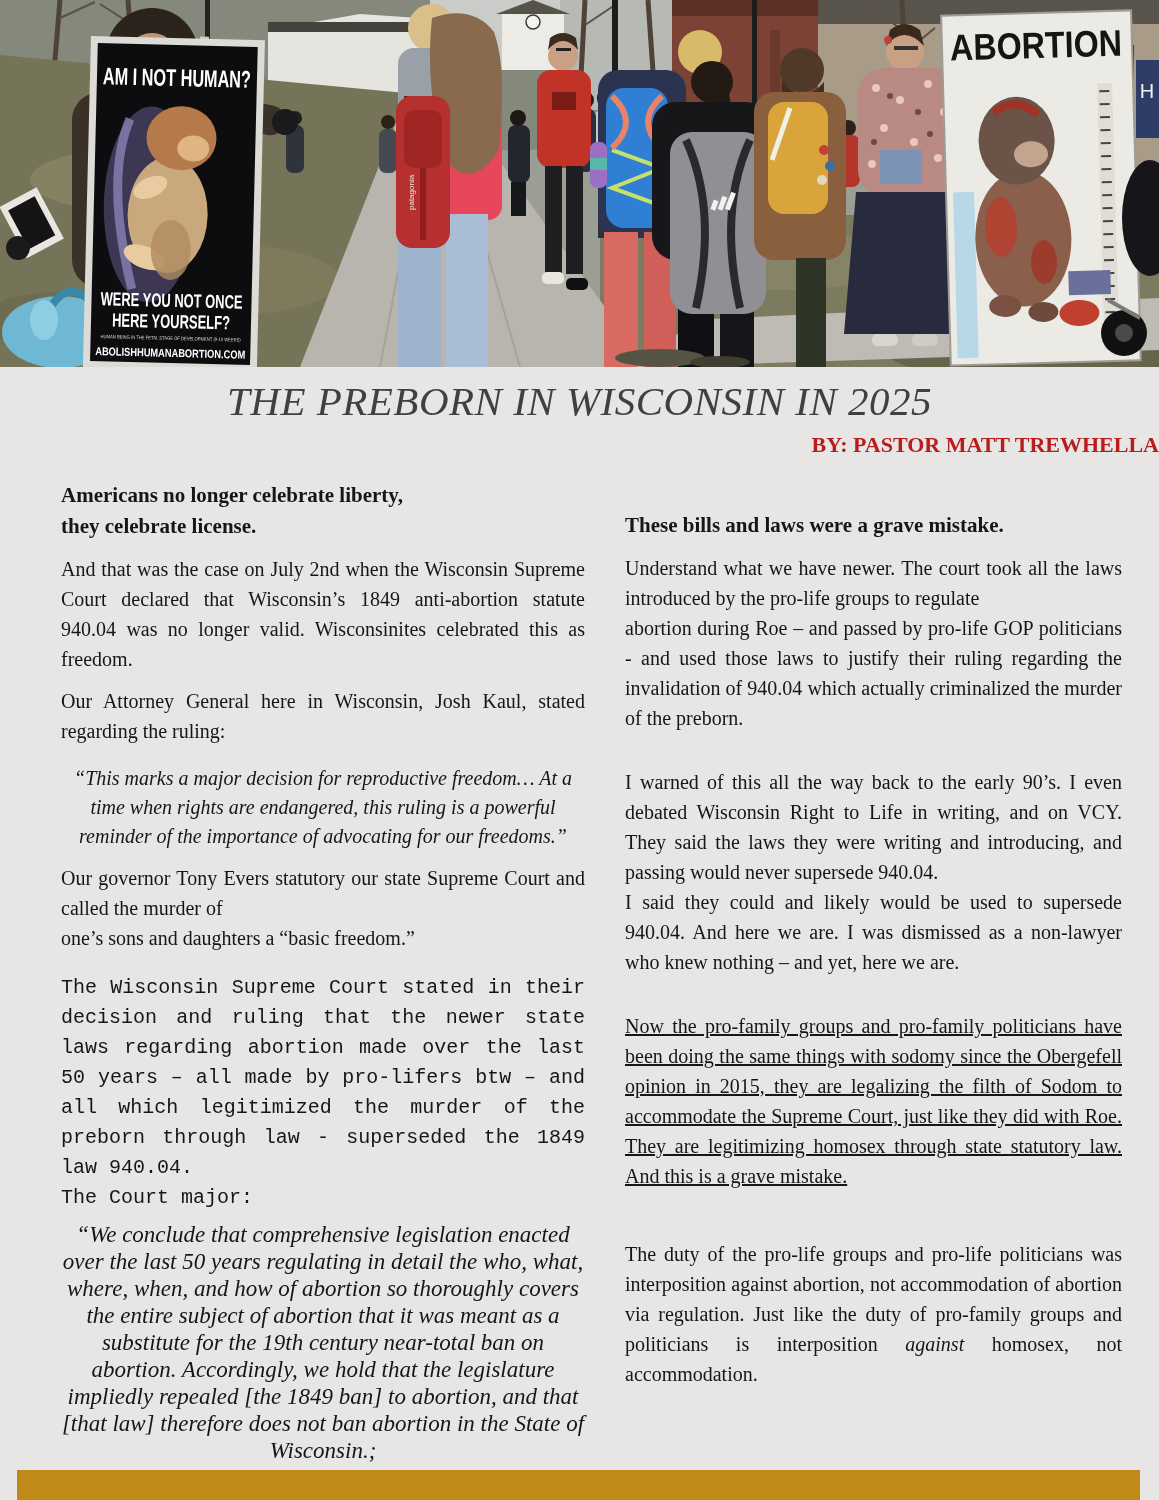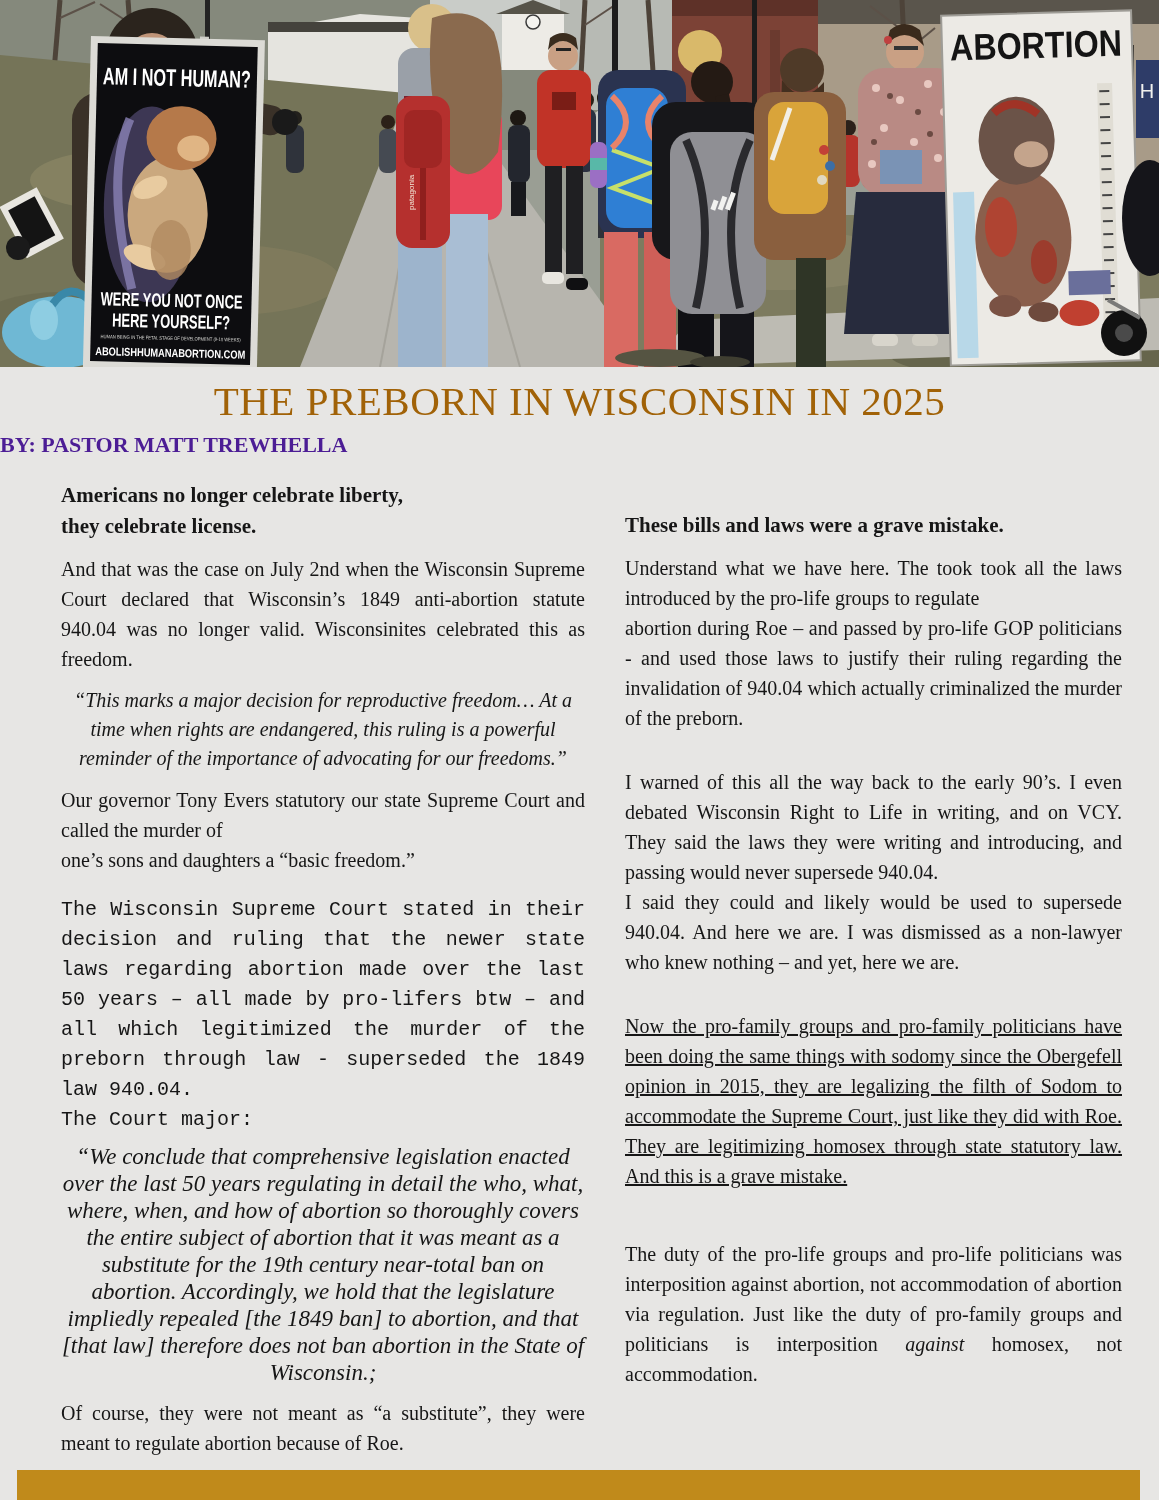--- a/index.html
+++ b/index.html
@@ -7,24 +7,24 @@
     width:1159px;height:1500px;
     background:#e7e6e4;
     font-family:"Liberation Serif","DejaVu Serif",serif;
     color:#161616;
     position:relative;overflow:hidden;
   }
   .photo-wrap{width:1159px;height:367px;display:block;background:#9a9e94;}
   .masthead{padding-top:12px;}
   .article-title{
     text-align:center;font-size:41px;line-height:44px;font-weight:normal;
-    letter-spacing:0.5px;color:#a16207;margin:0;
+    letter-spacing:0.5px;color:#404040;margin:0;font-style:italic;
   }
   .article-byline{
-    text-align:left;font-size:22px;font-weight:bold;margin:9px 0 0 0;color:#4c1d95;
+    text-align:right;font-size:22px;font-weight:bold;margin:9px 0 0 0;color:#b91c1c;
   }
   .columns{
     display:flex;gap:40px;padding:0 37px;margin-top:22px;margin-left:24px;
   }
   .col{font-size:20px;line-height:30px;text-align:justify;}
   .col-left{width:524px;flex:0 0 524px;}
   .col-right{flex:1;padding-top:30px;}
   .lead-heading{
     font-size:21px;line-height:31px;font-weight:bold;text-align:left;
     margin:0 0 12px 0;
@@ -367,37 +367,38 @@
 </div>
 
 <div class="columns">
 
   <div class="col col-left">
     <div class="lead-heading">
       <span>Americans no longer celebrate liberty,</span><br>
       <span>they celebrate license.</span>
     </div>
     <p>And that was the case on July 2nd when the Wisconsin Supreme Court declared that Wisconsin’s 1849 anti-abortion statute 940.04 was no longer valid. Wisconsinites celebrated this as freedom.</p>
+    <p class="sp18">Our Attorney General here in Wisconsin, Josh Kaul, stated regarding the ruling:</p>
     <p class="quote">“This marks a major decision for reproductive freedom… At a time when rights are endangered, this ruling is a powerful reminder of the importance of advocating for our freedoms.”</p>
     <p class="sp20">
       <span>Our governor Tony Evers statutory our state Supreme Court and called the murder of</span><br>
       <span>one’s sons and daughters a “basic freedom.”</span>
     </p>
     <p class="sp8">
       <span>The Wisconsin Supreme Court stated in their decision and ruling that the newer state laws regarding abortion made over the last 50 years – all made by pro-lifers btw – and all which legitimized the murder of the preborn through law - superseded the 1849 law 940.04.</span><br>
       <span>The Court major:</span>
     </p>
     <p class="quote quote-small">“We conclude that comprehensive legislation enacted over the last 50 years regulating in detail the who, what, where, when, and how of abortion so thoroughly covers the entire subject of abortion that it was meant as a substitute for the 19th century near-total ban on abortion. Accordingly, we hold that the legislature impliedly repealed [the 1849 ban] to abortion, and that [that law] therefore does not ban abortion in the State of Wisconsin.;</p>
     <p>Of course, they were not meant as “a substitute”, they were meant to regulate abortion because of Roe.</p>
   </div>
 
   <div class="col col-right">
     <div class="lead-heading">These bills and laws were a grave mistake.</div>
     <p class="sp34">
-      <span>Understand what we have here. The took took all the laws introduced by the pro-life groups to regulate</span><br>
+      <span>Understand what we have newer. The court took all the laws introduced by the pro-life groups to regulate</span><br>
       <span>abortion during Roe – and passed by pro-life GOP politicians - and used those laws to justify their ruling regarding the invalidation of 940.04 which actually criminalized the murder of the preborn.</span>
     </p>
     <p class="sp34">
       <span>I warned of this all the way back to the early 90’s. I even debated Wisconsin Right to Life in writing, and on VCY. They said the laws they were writing and introducing, and passing would never supersede 940.04.</span><br>
       <span>I said they could and likely would be used to supersede 940.04. And here we are. I was dismissed as a non-lawyer who knew nothing – and yet, here we are.</span>
     </p>
     <p class="sp48">Now the pro-family groups and pro-family politicians have been doing the same things with sodomy since the Obergefell opinion in 2015, they are legalizing the filth of Sodom to accommodate the Supreme Court, just like they did with Roe. They are legitimizing homosex through state statutory law. And this is a grave mistake.</p>
     <p>
       <span>The duty of the pro-life groups and pro-life politicians was interposition against abortion, not accommodation of abortion via regulation. Just like the duty of pro-family groups and politicians is interposition </span><i>against</i><span> homosex, not accommodation.</span>
     </p>

